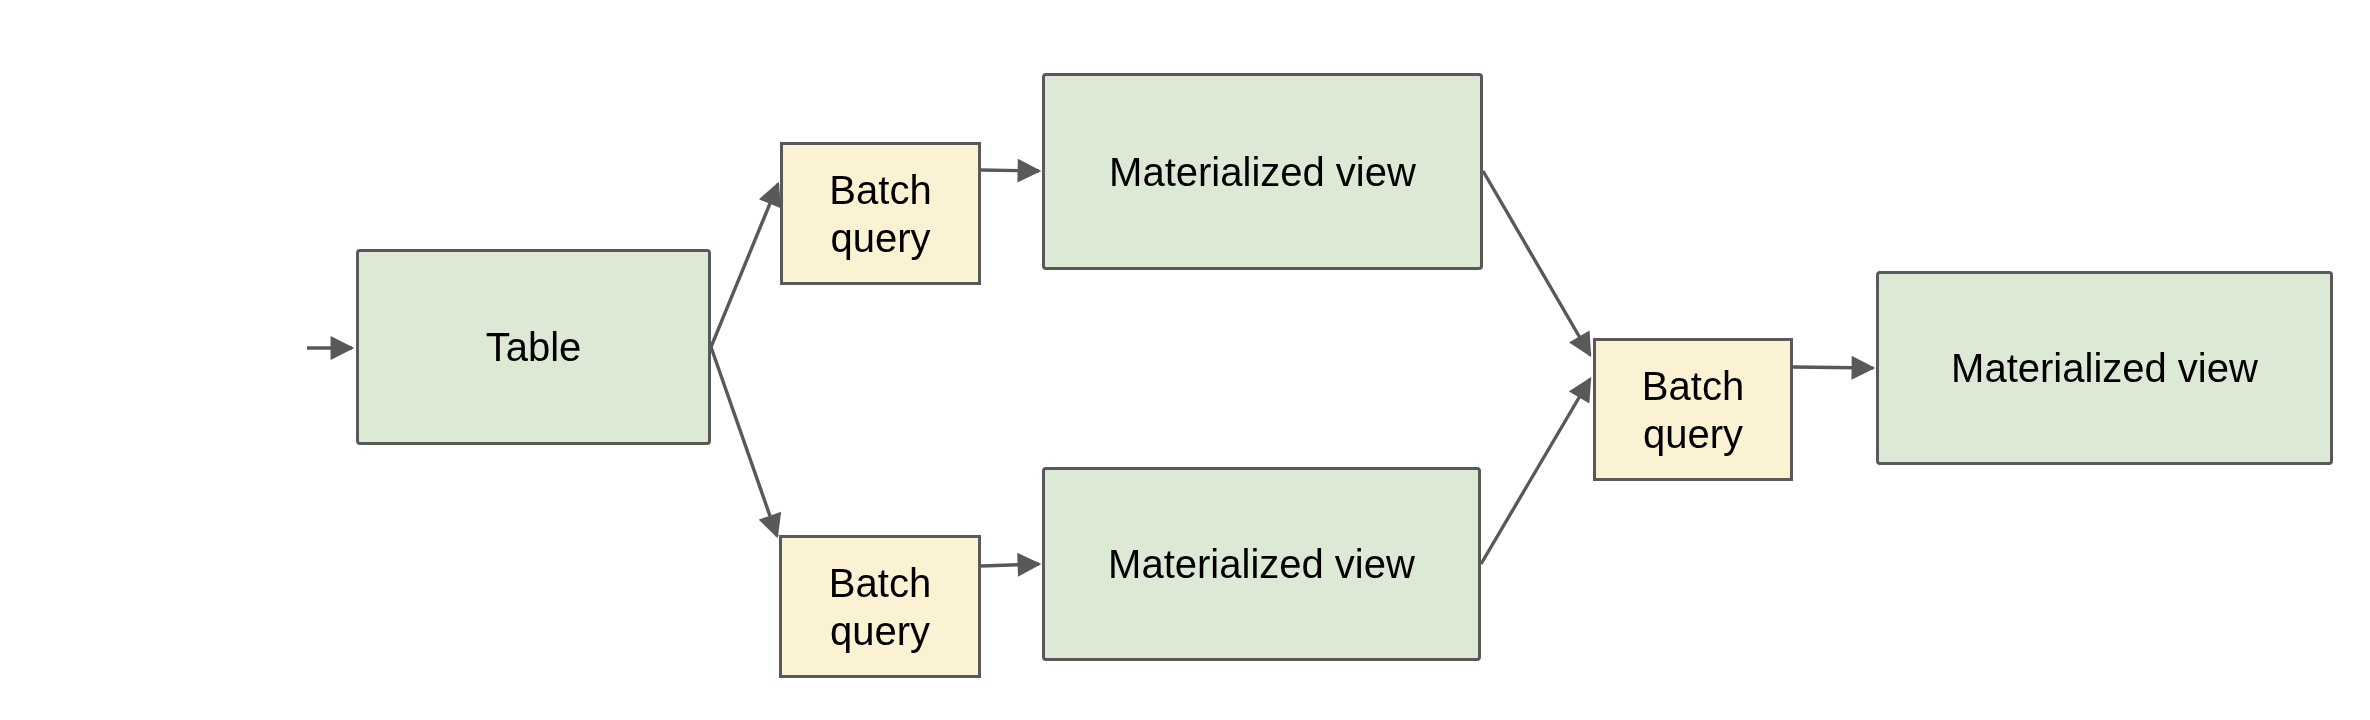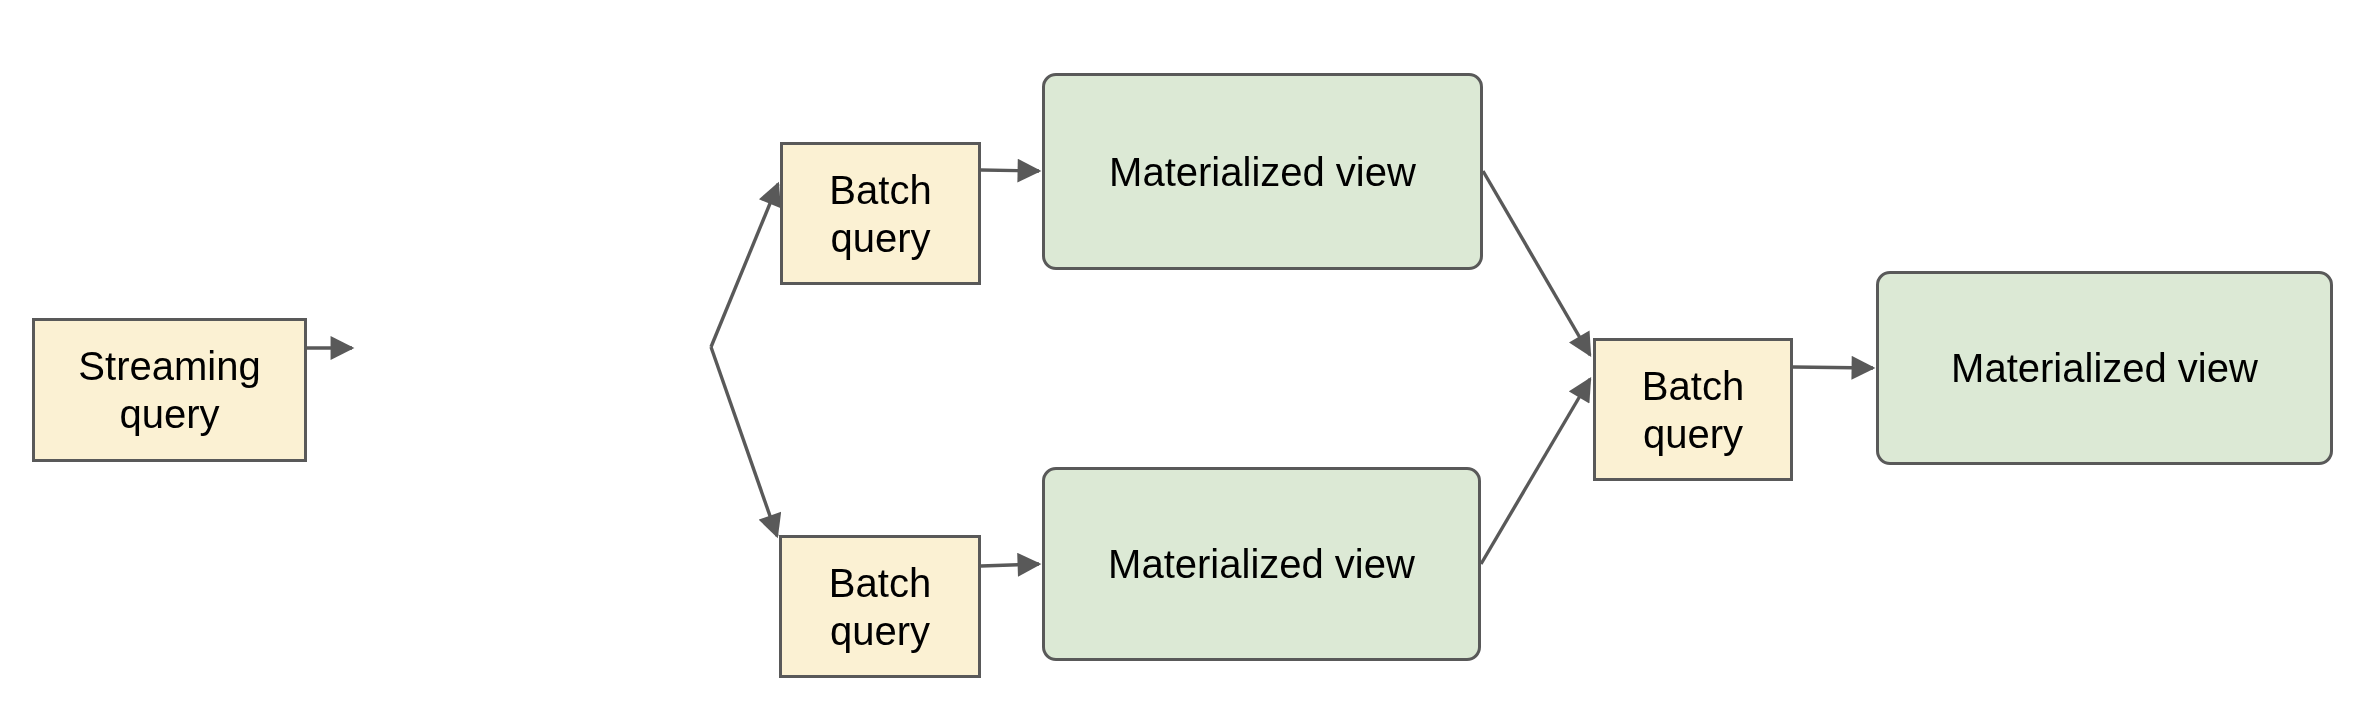--- a/index.html
+++ b/index.html
@@ -42,21 +42,21 @@
   }
   .node.query {
     background: var(--query-fill, #FBF1D3);
     border: 3px solid var(--border, #595959);
     border-radius: 0;
     margin-top: 42px;
   }
   .node.view {
     background: var(--view-fill, #DCE9D5);
     border: 3px solid var(--border, #595959);
-    border-radius: 14px;
+    border-radius: 4px;
   }
   
   #n-streaming-query   { left: 32px;   top: 276px; width: 275px; height: 144px; }
   #n-table             { left: 356px;  top: 249px; width: 355px; height: 196px; }
   #n-batch-query-top   { left: 780px;  top: 100px; width: 201px; height: 143px; }
   #n-mv-top            { left: 1042px; top: 73px;  width: 441px; height: 197px; }
   #n-batch-query-bot   { left: 779px;  top: 493px; width: 202px; height: 143px; }
   #n-mv-bot            { left: 1042px; top: 467px; width: 439px; height: 194px; }
   #n-batch-query-right { left: 1593px; top: 296px; width: 200px; height: 143px; }
   #n-mv-right          { left: 1876px; top: 271px; width: 457px; height: 194px; }
@@ -75,24 +75,24 @@
     <path class="edge" d="M307,348 L352,348" marker-end="url(#arrowhead)"></path>
     <path class="edge" d="M711,347 L778,184" marker-end="url(#arrowhead)"></path>
     <path class="edge" d="M711,347 L777,536" marker-end="url(#arrowhead)"></path>
     <path class="edge" d="M981,170 L1039,171" marker-end="url(#arrowhead)"></path>
     <path class="edge" d="M981,566 L1039,564" marker-end="url(#arrowhead)"></path>
     <path class="edge" d="M1483,171 L1590,355" marker-end="url(#arrowhead)"></path>
     <path class="edge" d="M1481,564 L1590,379" marker-end="url(#arrowhead)"></path>
     <path class="edge" d="M1793,367 L1873,368" marker-end="url(#arrowhead)"></path>
   </svg>
 
-  <div id="n-streaming-query" class="node query">
-    <span>Streaming query</span>
+
+  <div id="n-table" class="node view">
+    <span>Table</span>
   </div>
-
 
   <div id="n-batch-query-top" class="node query">
     <span>Batch query</span>
   </div>
 
   <div id="n-mv-top" class="node view">
     <span>Materialized view</span>
   </div>
 
   <div id="n-batch-query-bot" class="node query">

